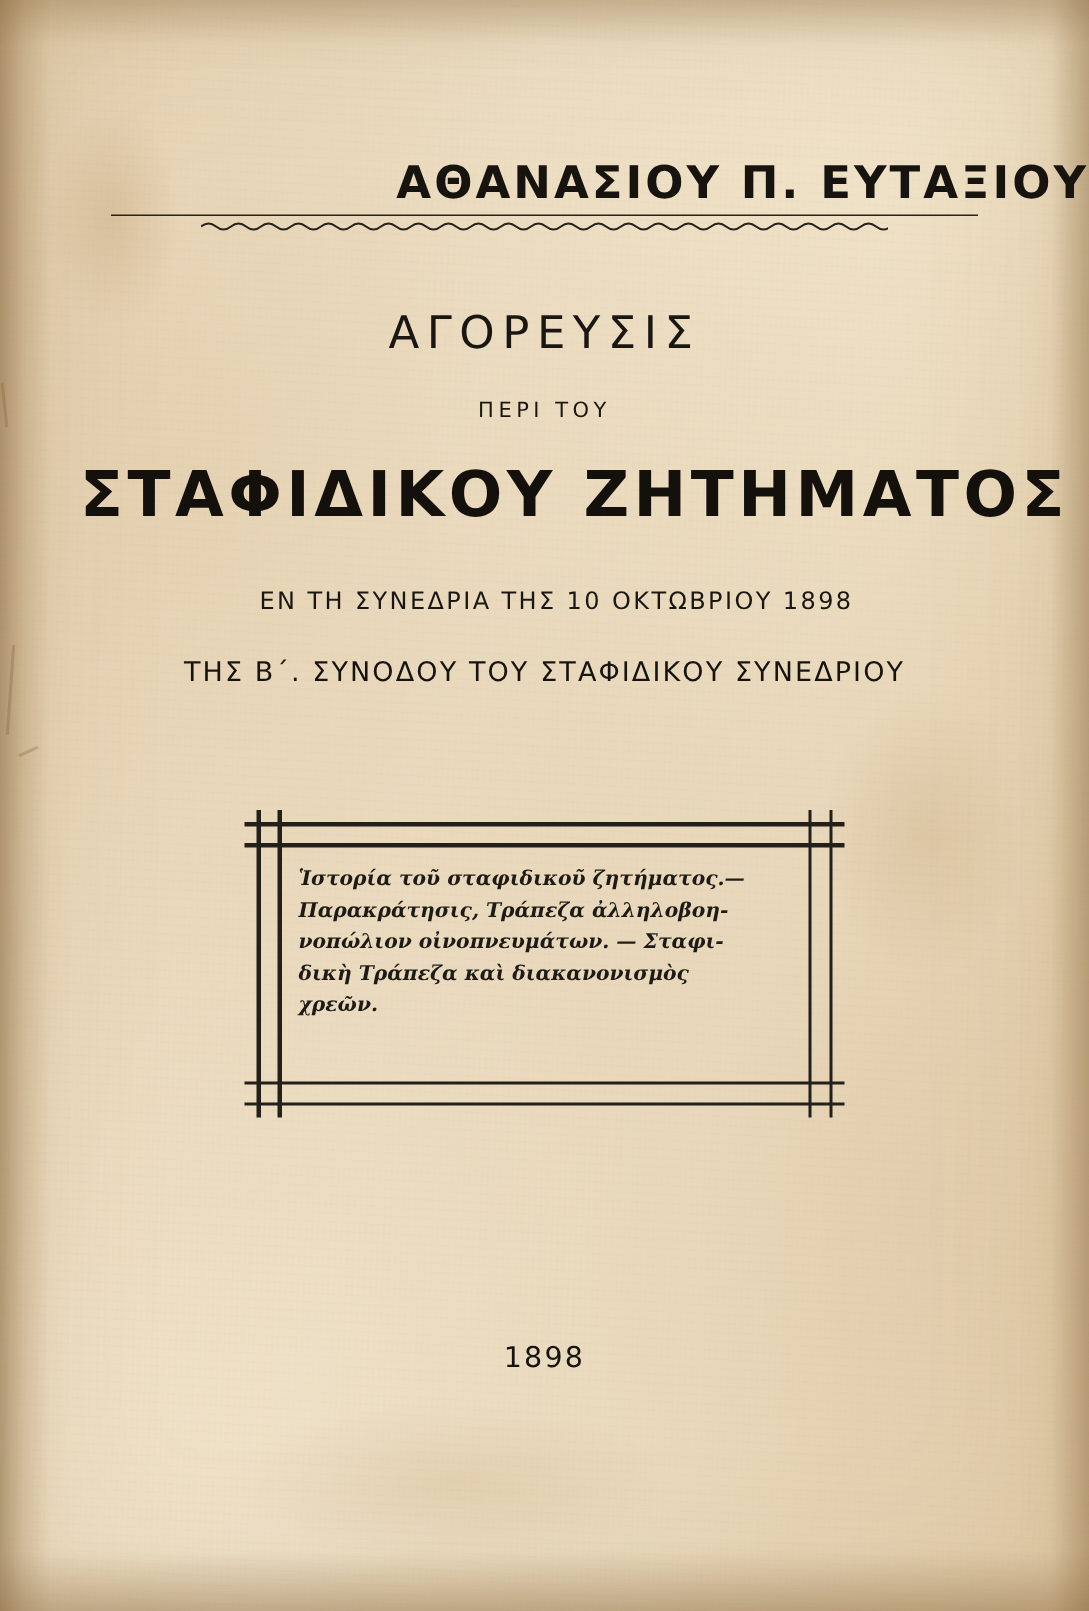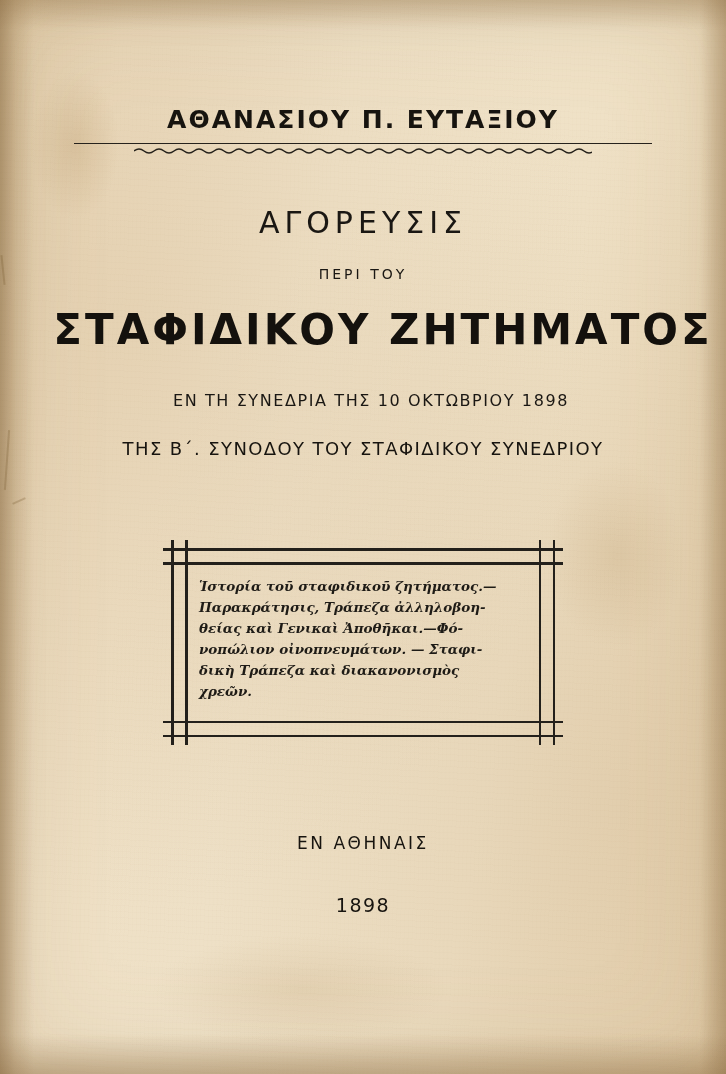--- a/index.html
+++ b/index.html
@@ -104,23 +104,24 @@
     color: #1d1a16;
     text-align: center;
   }
 
   .author {
     position: absolute;
     left: 0; right: 0;
     top: 105px;
     font-family: "DejaVu Sans", sans-serif;
     font-weight: bold;
-    font-size: 25px;
+    font-size: 30px;
     letter-spacing: 2.0px;
     color: #17140f;
+    text-align: right;
   }
 
   .rule-wrap {
     position: absolute;
     left: 74px;
     right: 74px;
     top: 143px;
     height: 14px;
   }
   .rule-line {
@@ -295,26 +296,24 @@
       <div class="bar h3"></div>
       <div class="bar h4"></div>
       <div class="bar v1"></div>
       <div class="bar v2"></div>
       <div class="bar v3"></div>
       <div class="bar v4"></div>
 
       <div class="frame-text">
         <div>Ἱστορία τοῦ σταφιδικοῦ ζητήματος.—</div>
         <div>Παρακράτησις, Τράπεζα ἀλληλοβοη-</div>
-        <div>θείας καὶ Γενικαὶ Ἀποθῆκαι.—Φό-</div>
         <div>νοπώλιον οἰνοπνευμάτων. — Σταφι-</div>
         <div>δικὴ Τράπεζα καὶ διακανονισμὸς</div>
         <div>χρεῶν.</div>
       </div>
     </div>
 
-    <div class="imprint-city">ΕΝ ΑΘΗΝΑΙΣ</div>
 
 
     <div class="imprint-year">1898</div>
 
   </div>
 </div>
 
 </body></html>

